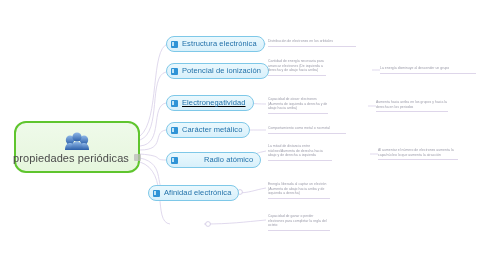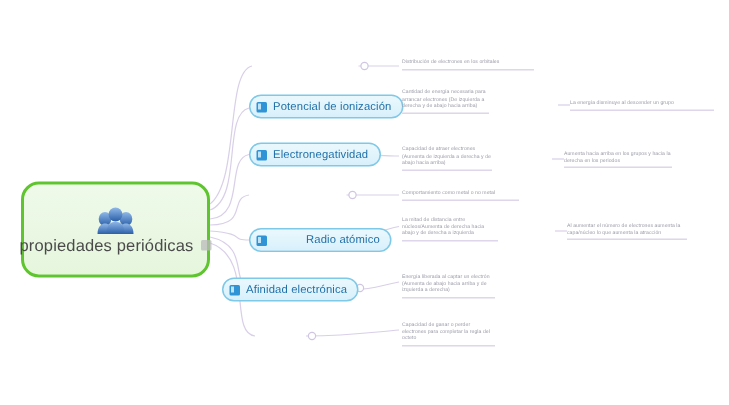--- a/index.html
+++ b/index.html
@@ -10,21 +10,21 @@
     overflow:hidden;
     position:relative;
   }
   #canvas{position:absolute;left:0;top:0;width:486px;height:270px;}
   #links{position:absolute;left:0;top:0;width:486px;height:270px;pointer-events:none;}
 
   
   .central{
     position:absolute;
     left:14px; top:121px;
-    width:126px; height:64px;
+    width:126px; height:52px;
     box-sizing:border-box;
     background:linear-gradient(180deg,#effaea 0%,#e6f6dd 100%);
     border:2px solid #5fc52e;
     border-radius:12px;
     display:flex;
     flex-direction:column;
     align-items:center;
     justify-content:center;
   }
   .central-icon{
@@ -146,36 +146,44 @@
       <path d="M15 19 C15 13.5 18 12 20 12 C22 12 25 13.5 25 19 Z" fill="url(#pg)"></path>
       <circle cx="13" cy="6" r="4.6" fill="url(#pg)"></circle>
       <path d="M7 19 C7 12.5 10 10.8 13 10.8 C16 10.8 19 12.5 19 19 Z" fill="url(#pg)"></path>
     </svg>
     <div class="central-row">
       <span class="central-label">propiedades periódicas</span>
       <span class="central-badge"></span>
     </div>
   </div>
 
+  <div class="branch" style="left:166px;top:36px;">
+    <span class="branch-icon"></span>
+    <span class="branch-label">Estructura electrónica</span>
+  </div>
   <div class="leaf" style="left:268px;top:39px;width:88px;">Distribución de electrones en los orbitales</div>
 
   <div class="branch" style="left:166px;top:63px;">
     <span class="branch-icon"></span>
     <span class="branch-label">Potencial de ionización</span>
   </div>
   <div class="leaf" style="left:268px;top:59px;width:58px;">Cantidad de energía necesaria para arrancar electrones (De izquierda a derecha y de abajo hacia arriba)</div>
   <div class="leaf" style="left:380px;top:66px;width:96px;">La energía disminuye al descender un grupo</div>
 
-  <div class="branch" style="left:166px;top:95px;">
+  <div class="branch" style="left:166px;top:95px;text-decoration:underline;">
     <span class="branch-icon"></span>
     <span class="branch-label">Electronegatividad</span>
   </div>
   <div class="leaf" style="left:268px;top:97px;width:60px;">Capacidad de atraer electrones (Aumenta de izquierda a derecha y de abajo hacia arriba)</div>
   <div class="leaf" style="left:376px;top:100px;width:72px;">Aumenta hacia arriba en los grupos y hacia la derecha en los periodos</div>
 
+  <div class="branch" style="left:166px;top:122px;">
+    <span class="branch-icon"></span>
+    <span class="branch-label">Carácter metálico</span>
+  </div>
   <div class="leaf" style="left:268px;top:126px;width:78px;">Comportamiento como metal o no metal</div>
 
   <div class="branch" style="left:166px;top:152px;gap:26px;">
     <span class="branch-icon"></span>
     <span class="branch-label">Radio atómico</span>
   </div>
   <div class="leaf" style="left:268px;top:144px;width:64px;">La mitad de distancia entre núcleos/Aumenta de derecha hacia abajo y de derecha a izquierda</div>
   <div class="leaf" style="left:378px;top:148px;width:80px;">Al aumentar el número de electrones aumenta la capa/núcleo lo que aumenta la atracción</div>
 
   <div class="branch" style="left:148px;top:185px;">

